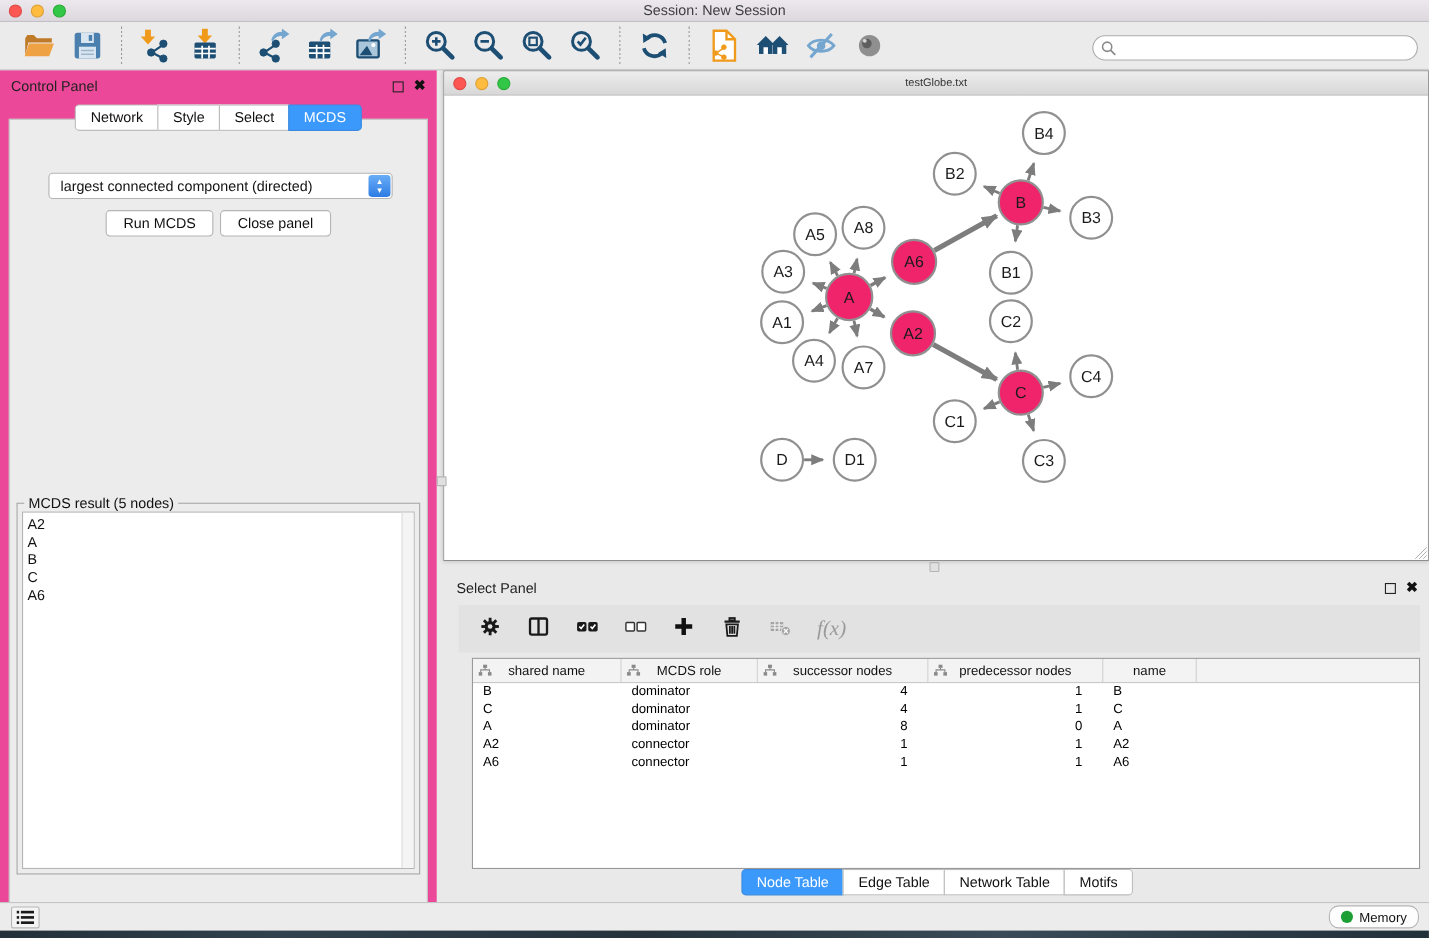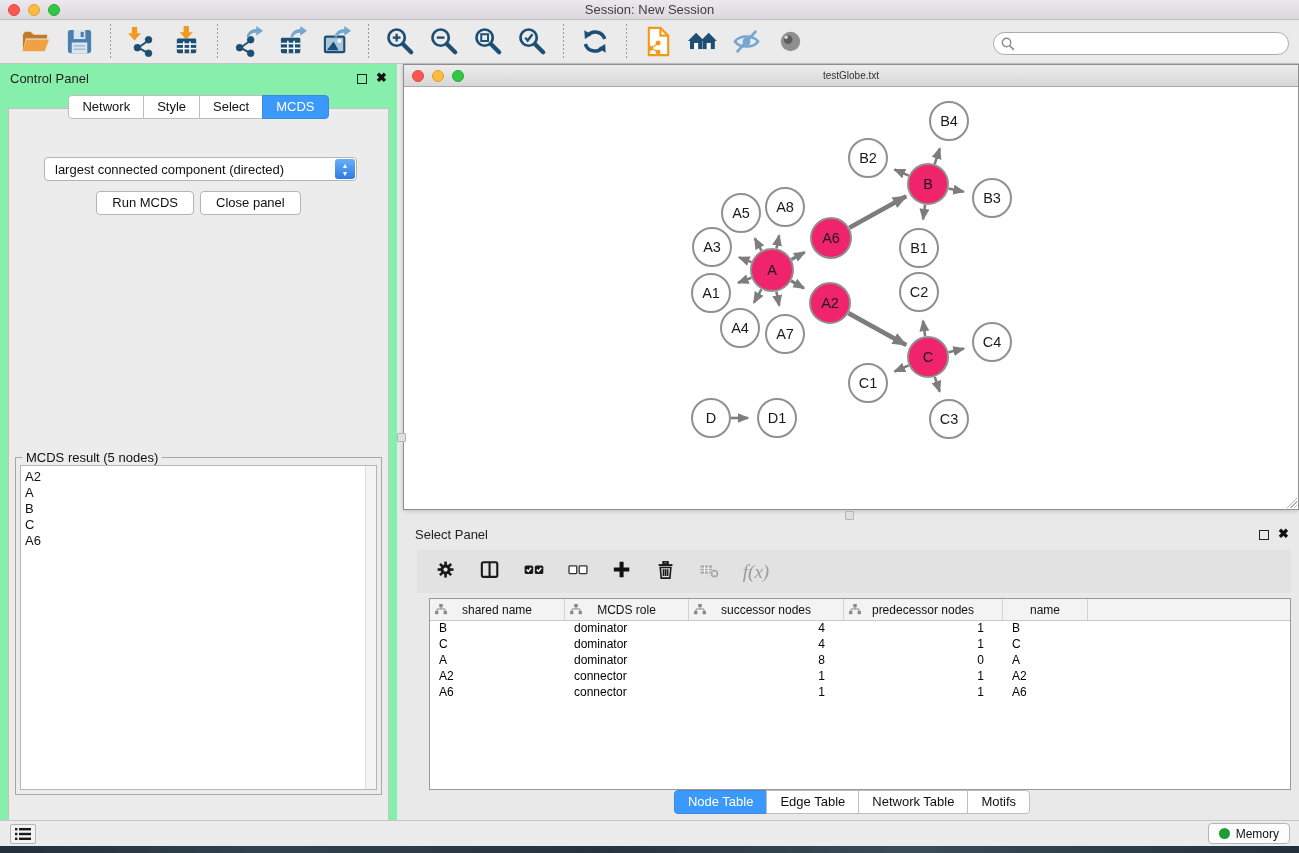--- a/index.html
+++ b/index.html
@@ -26,21 +26,21 @@
   .tb-btn { width:38px; height:36px; display:flex; align-items:center; justify-content:center; }
   .tb-btn svg { width:31px; height:31px; }
 
   #searchbox { position:absolute; right:10px; top:32px; width:296px; height:23px;
     background:#fff; border:1px solid #ababab; border-radius:12px;
     display:flex; align-items:center; padding-left:6px; }
   #searchbox input { border:none; outline:none; flex:1; font-size:12px; background:transparent; height:18px; }
 
   
   #control-panel { position:absolute; left:0; top:64px; width:397px; height:756px;
-    background:#86efac; }
+    background:#ec4899; }
   .panel-head { position:absolute; left:10px; top:7px; font-size:13px; color:#222; }
   .panel-icons { position:absolute; right:10px; top:7px; display:flex; gap:9px; align-items:center; }
   .float-ico { width:10px; height:10px; border:1.5px solid #222; margin-top:2px; }
   .close-ico { font-size:13px; font-weight:bold; color:#111; line-height:14px; }
 
   .cp-tabs { position:absolute; left:0; top:31px; width:100%; display:flex; justify-content:center; z-index:3; }
   .tab { font-size:13px; color:#111; background:#fff; border:1px solid #bdbdbd;
     padding:3px 13px 4px; margin-left:-1px; }
   .tab:first-child { border-radius:4px 0 0 4px; margin-left:0; }
   .tab:last-child { border-radius:0 4px 4px 0; }
@@ -107,21 +107,21 @@
 
   .tp-tabs { position:absolute; left:0; top:270px; width:100%; display:flex; justify-content:center; }
 
   
   #statusbar { position:absolute; left:0; top:820px; width:1299px; height:26px;
     background:#ececec; border-top:1px solid #c4c4c4; }
   #list-btn { position:absolute; left:10px; top:3px; width:26px; height:20px;
     background:#f4f4f4; border:1px solid #b5b5b5; border-radius:2px;
     display:flex; align-items:center; justify-content:center; }
   #memory-btn { position:absolute; right:9px; top:2px; height:21px;
-    background:#fdfdfd; border:1px solid #b5b5b5; border-radius:4px;
+    background:#fdfdfd; border:1px solid #b5b5b5; border-radius:9px;
     display:flex; align-items:center; gap:6px; padding:0 10px; font-size:12px; color:#111; }
   #memory-dot { width:11px; height:11px; border-radius:50%; background:#1d9e34; }
   #desktop-strip { position:absolute; left:0; top:846px; width:1299px; height:7px;
     background:linear-gradient(90deg,#23303a,#31424e 20%,#26333d 45%,#3a4c58 70%,#22303a); }
 </style>
 </head>
 <body>
 
 <div id="titlebar">
   <div class="lights">

